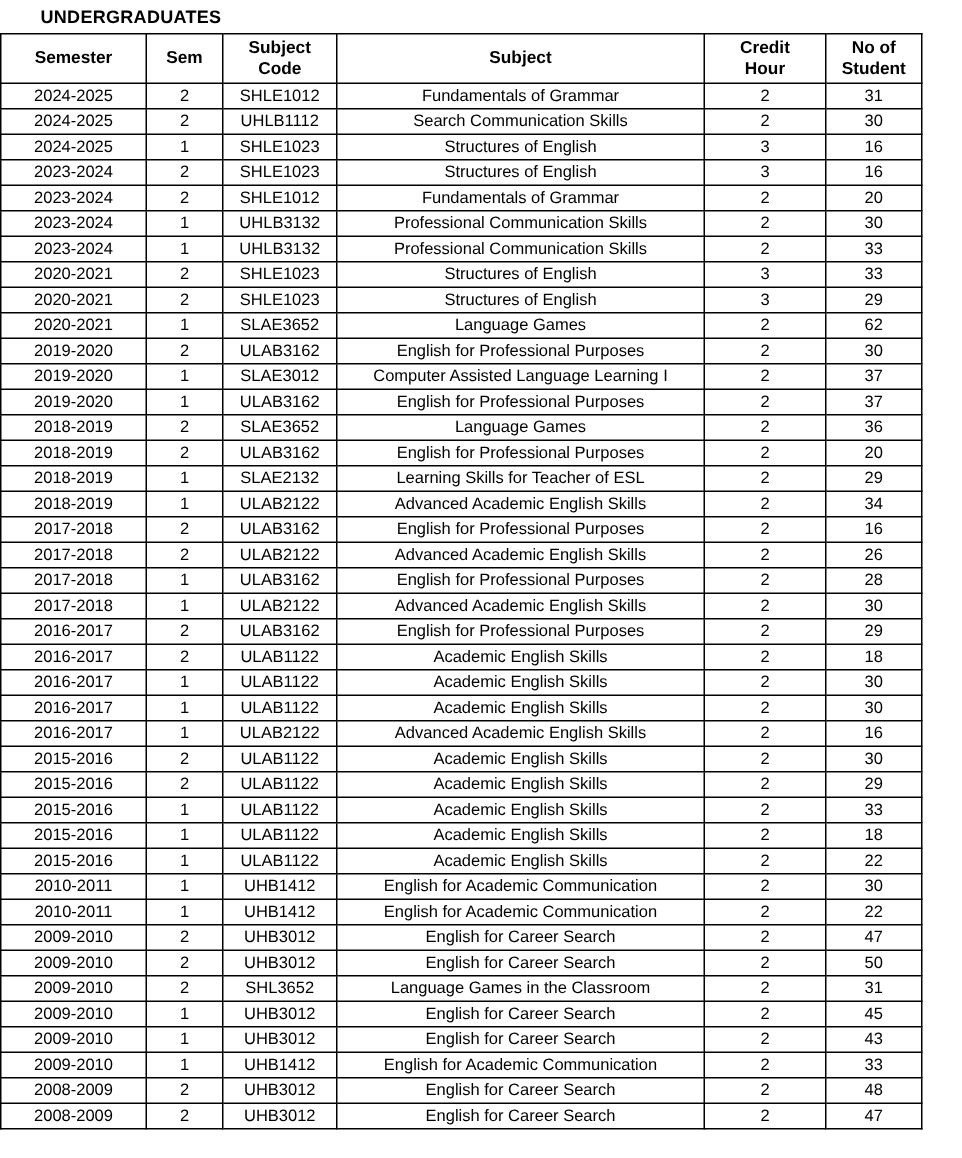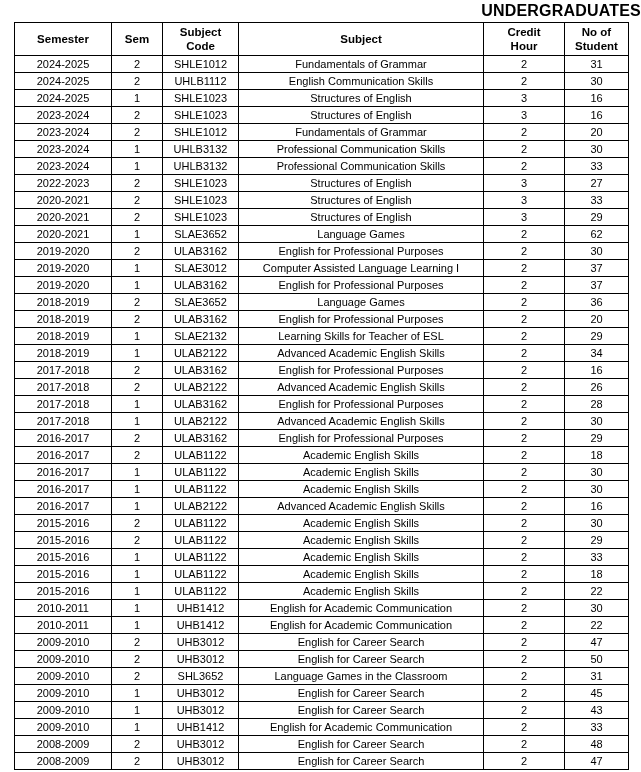--- a/index.html
+++ b/index.html
@@ -12,30 +12,28 @@
     font-family: "Liberation Sans", sans-serif;
     color: #000000;
     overflow: hidden;
   }
   .doc {
     width: 641px;
     height: 772px;
   }
   .page-title {
     font-weight: bold;
-    font-size: 16px;
+    font-size: 12px;
     line-height: 14px;
     padding: 4px 0 4px 27px;
     letter-spacing: 0.2px;
-    text-align: right;
   }
   table.data-table {
     border-collapse: collapse;
     table-layout: fixed;
-    margin-left: 14px;
     width: 614px;
   }
   table.data-table th,
   table.data-table td {
     border: 1px solid #000000;
     text-align: center;
     vertical-align: middle;
     padding: 0 2px;
     overflow: hidden;
   }
@@ -93,21 +91,21 @@
           <td>2</td>
           <td>SHLE1012</td>
           <td>Fundamentals of Grammar</td>
           <td>2</td>
           <td>31</td>
         </tr>
         <tr>
           <td>2024-2025</td>
           <td>2</td>
           <td>UHLB1112</td>
-          <td>English Communication Skills</td>
+          <td>Search Communication Skills</td>
           <td>2</td>
           <td>30</td>
         </tr>
         <tr>
           <td>2024-2025</td>
           <td>1</td>
           <td>SHLE1023</td>
           <td>Structures of English</td>
           <td>3</td>
           <td>16</td>
@@ -136,28 +134,20 @@
           <td>2</td>
           <td>30</td>
         </tr>
         <tr>
           <td>2023-2024</td>
           <td>1</td>
           <td>UHLB3132</td>
           <td>Professional Communication Skills</td>
           <td>2</td>
           <td>33</td>
-        </tr>
-        <tr>
-          <td>2022-2023</td>
-          <td>2</td>
-          <td>SHLE1023</td>
-          <td>Structures of English</td>
-          <td>3</td>
-          <td>27</td>
         </tr>
         <tr>
           <td>2020-2021</td>
           <td>2</td>
           <td>SHLE1023</td>
           <td>Structures of English</td>
           <td>3</td>
           <td>33</td>
         </tr>
         <tr>

